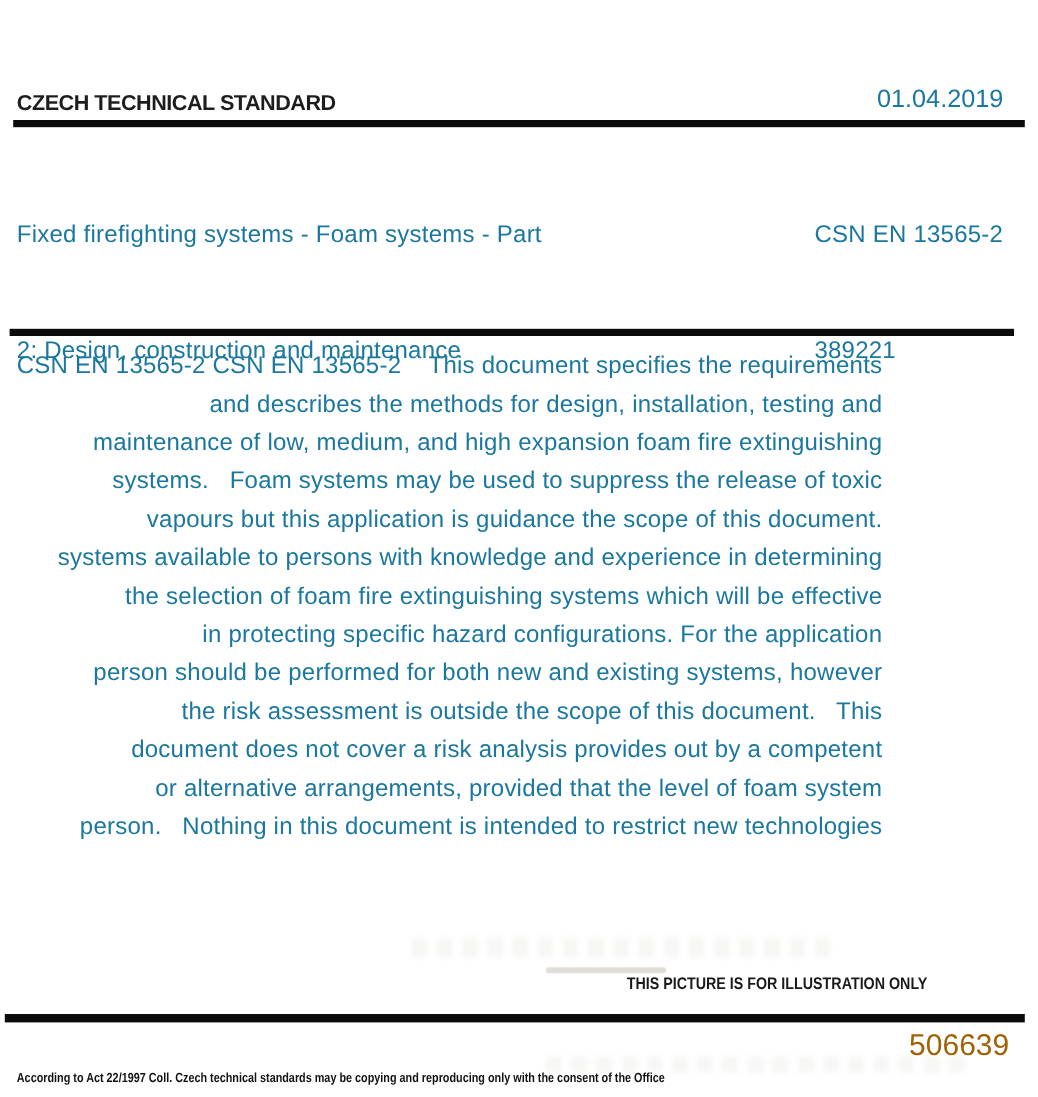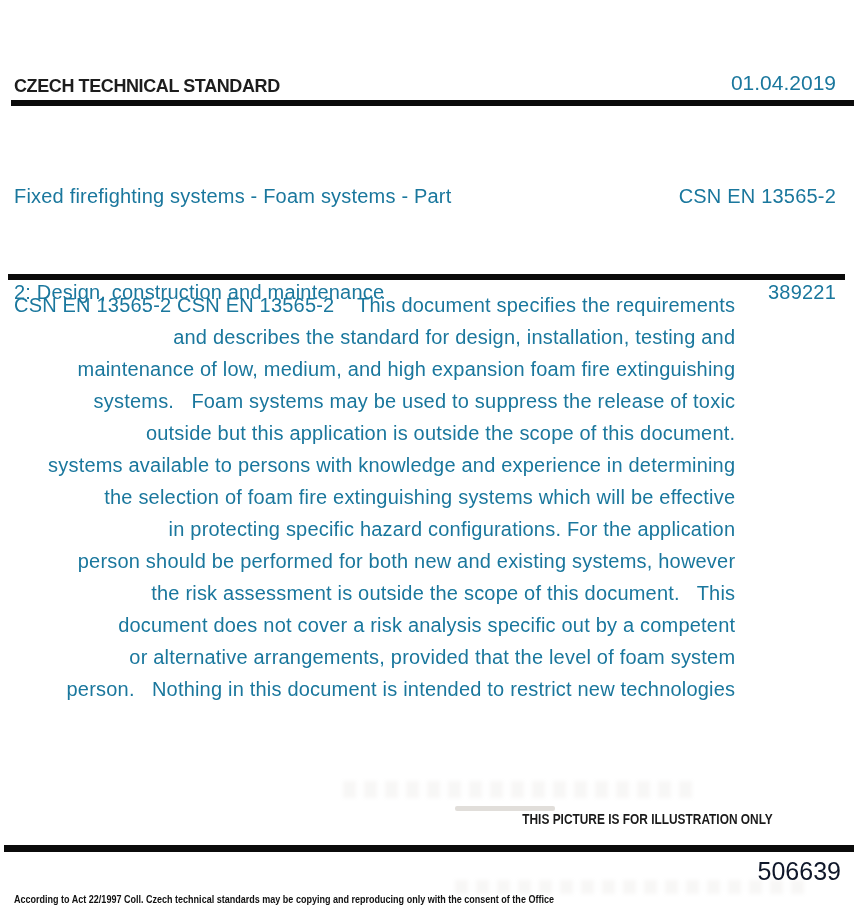--- a/index.html
+++ b/index.html
@@ -54,21 +54,20 @@
     white-space: pre;
   }
   .title-right {
     position: absolute;
     right: 29px;
     top: 116px;
     font-size: 20px;
     color: #1A779D;
     line-height: 32px;
     letter-spacing: 0.2px;
-    text-align: right;
     white-space: pre;
   }
 
   
   .abstract {
     position: absolute;
     left: 14px;
     top: 289px;
     font-size: 20px;
     color: #1A779D;
@@ -125,21 +124,21 @@
     line-height: 15px;
     transform: scaleX(0.82);
     transform-origin: left top;
     white-space: pre;
   }
   .footer-number {
     position: absolute;
     right: 24px;
     top: 857px;
     font-size: 25px;
-    color: #0f172a;
+    color: #a16207;
     white-space: pre;
   }
 </style>
 </head>
 <body>
 
 <div class="page">
 
   <div class="header-title">CZECH TECHNICAL STANDARD</div>
   <div class="header-date">01.04.2019</div>
@@ -151,30 +150,30 @@
   </div>
   <div class="title-right">
     <div>CSN EN 13565-2</div>
     <div>389221</div>
   </div>
 
   <div class="rule rule-mid"></div>
 
   <div class="abstract">
       <div class="abstract-line">CSN EN 13565-2 CSN EN 13565-2    This document specifies the requirements</div>
-      <div class="abstract-line">and describes the standard for design, installation, testing and</div>
+      <div class="abstract-line">and describes the methods for design, installation, testing and</div>
       <div class="abstract-line">maintenance of low, medium, and high expansion foam fire extinguishing</div>
       <div class="abstract-line">systems.   Foam systems may be used to suppress the release of toxic</div>
-      <div class="abstract-line">outside but this application is outside the scope of this document.</div>
+      <div class="abstract-line">vapours but this application is guidance the scope of this document.</div>
       <div class="abstract-line">systems available to persons with knowledge and experience in determining</div>
       <div class="abstract-line">the selection of foam fire extinguishing systems which will be effective</div>
       <div class="abstract-line">in protecting specific hazard configurations. For the application</div>
       <div class="abstract-line">person should be performed for both new and existing systems, however</div>
       <div class="abstract-line">the risk assessment is outside the scope of this document.   This</div>
-      <div class="abstract-line">document does not cover a risk analysis specific out by a competent</div>
+      <div class="abstract-line">document does not cover a risk analysis provides out by a competent</div>
       <div class="abstract-line">or alternative arrangements, provided that the level of foam system</div>
       <div class="abstract-line">person.   Nothing in this document is intended to restrict new technologies</div>
     </div>
 
   <div class="ghost ghost-1"></div>
   <div class="ghost-smudge"></div>
 
   <div class="illustration-note">THIS PICTURE IS FOR ILLUSTRATION ONLY</div>
 
   <div class="rule rule-footer"></div>

